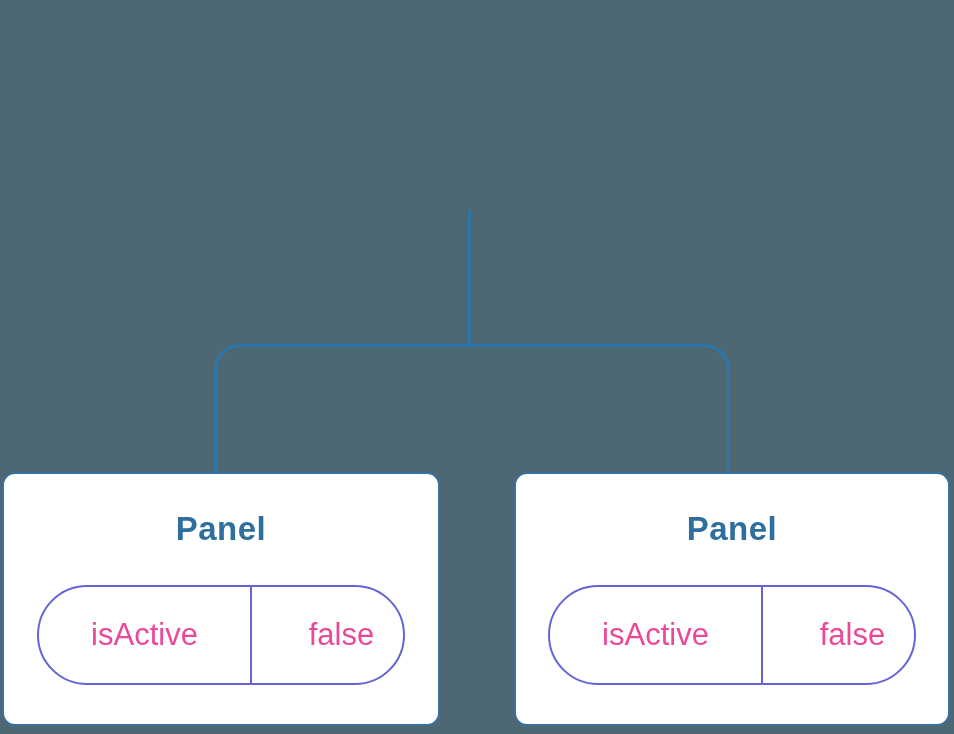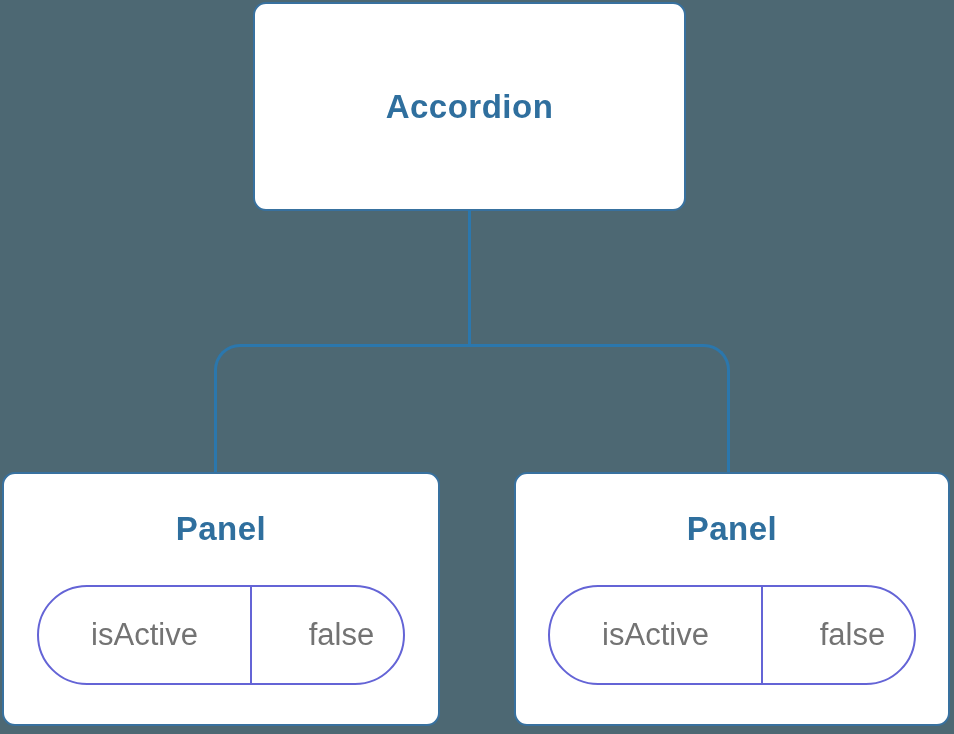--- a/index.html
+++ b/index.html
@@ -64,38 +64,35 @@
     width: 368px; height: 100px;
     border: 2px solid #6464d6;
     border-radius: 50px;
     box-sizing: border-box;
     display: flex;
     background: #ffffff;
     overflow: hidden;
   }
   .pill-seg {
     display: flex; align-items: center; justify-content: center;
-    color: #737373;
+    color: #ec4899;
     font-size: 31px;
   }
   .pill-key {
     width: 213px;
     border-right: 2px solid #6464d6;
     box-sizing: border-box;
   }
   .pill-val { flex: 1; margin-left: 28px; }
 </style>
 </head>
 <body>
 
 <div class="stage">
 
-  <div class="node root-node">
-    <span class="node-label">Accordion</span>
-  </div>
 
   <div class="stem"></div>
   <div class="bracket"></div>
 
   <div class="node child-node left">
     <span class="node-label">Panel</span>
     <div class="pill">
       <div class="pill-seg pill-key">isActive</div>
       <div class="pill-seg pill-val">false</div>
     </div>

